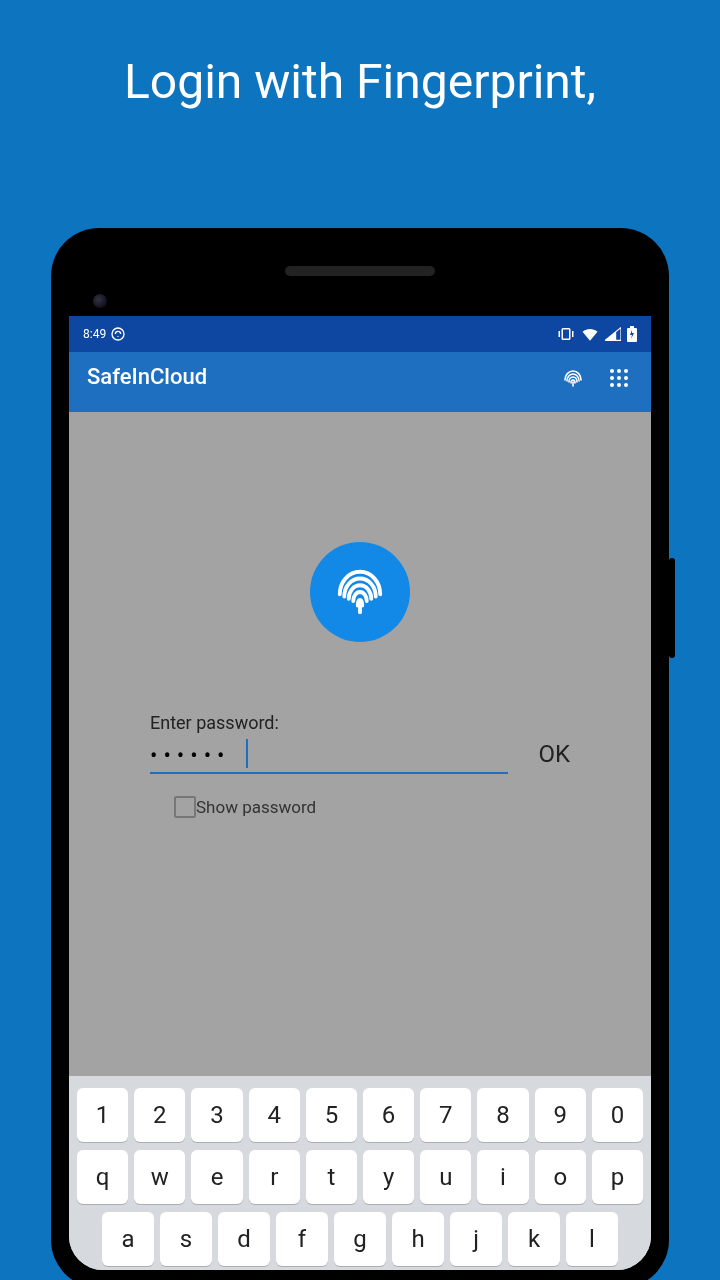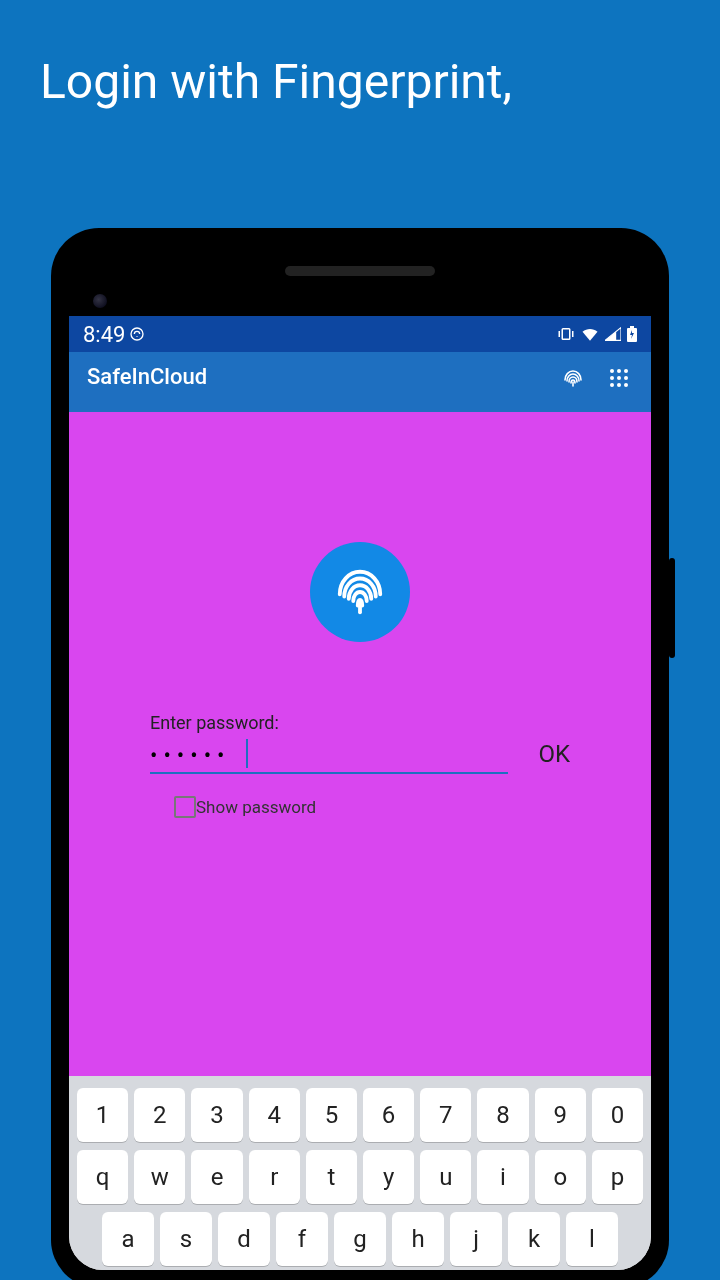--- a/index.html
+++ b/index.html
@@ -4,21 +4,21 @@
 <style>
   * { box-sizing: border-box; margin: 0; padding: 0; }
   html, body { width: 720px; height: 1280px; overflow: hidden; }
   body {
     background: #0d74bf;
     font-family: -apple-system, Roboto, "Helvetica Neue", Arial, sans-serif;
     position: relative;
   }
   .promo-title {
     color: #fff;
-    text-align: left;
+    text-align: center;
     font-size: 48px;
     font-weight: 400;
     padding: 52px 40px 0;
     line-height: 1.25;
   }
 
   
   .phone {
     position: absolute;
     left: 50%;
@@ -79,21 +79,21 @@
   }
 
   
   .statusbar {
     height: 36px;
     background: #0d47a1;
     color: #fff;
     display: flex;
     align-items: center;
     padding: 0 14px;
-    font-size: 22px;
+    font-size: 12px;
     gap: 4px;
     justify-content: flex-end;
   }
   .statusbar .right { margin-left: auto; display:flex; align-items:center; gap:6px; }
   .sb-icon { display:inline-flex; }
 
   
   .appbar {
     height: 60px;
     background: #1e6fc0;
@@ -103,21 +103,21 @@
     padding: 12px 18px;
     gap: 18px;
   }
   .appbar-title { font-size: 22px; font-weight: 500; }
   .appbar .spacer { flex:1; }
   .appbar .ab-icon { width:28px; height:28px; display:flex; align-items:center; justify-content:center; cursor:pointer; }
 
   
   .content {
     flex: 1;
-    background: #d946ef;
+    background: #a3a3a3;
     display: flex;
     flex-direction: column;
     align-items: center;
     padding-top: 130px;
   }
   .fp-circle {
     width: 100px; height: 100px;
     background: #1289e6;
     border-radius: 50%;
     display:flex; align-items:center; justify-content:center;

